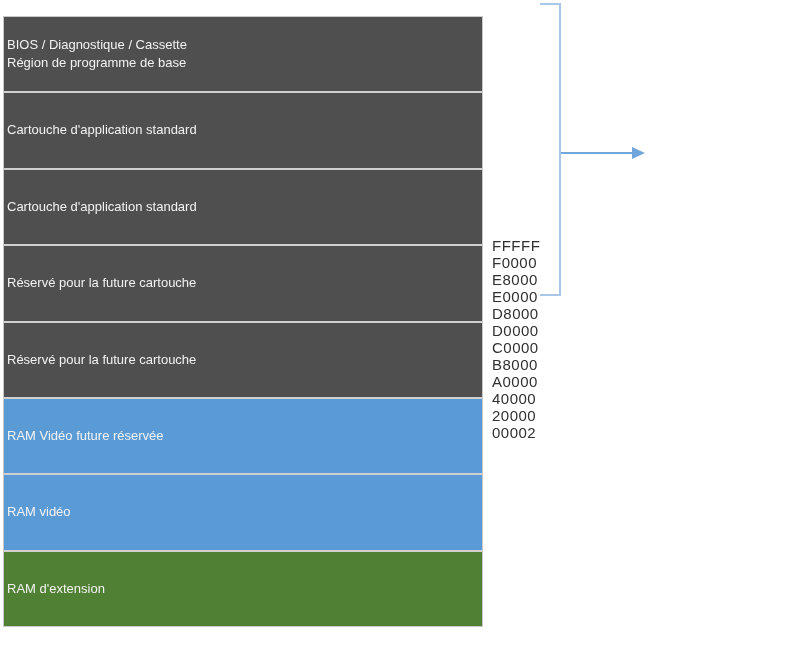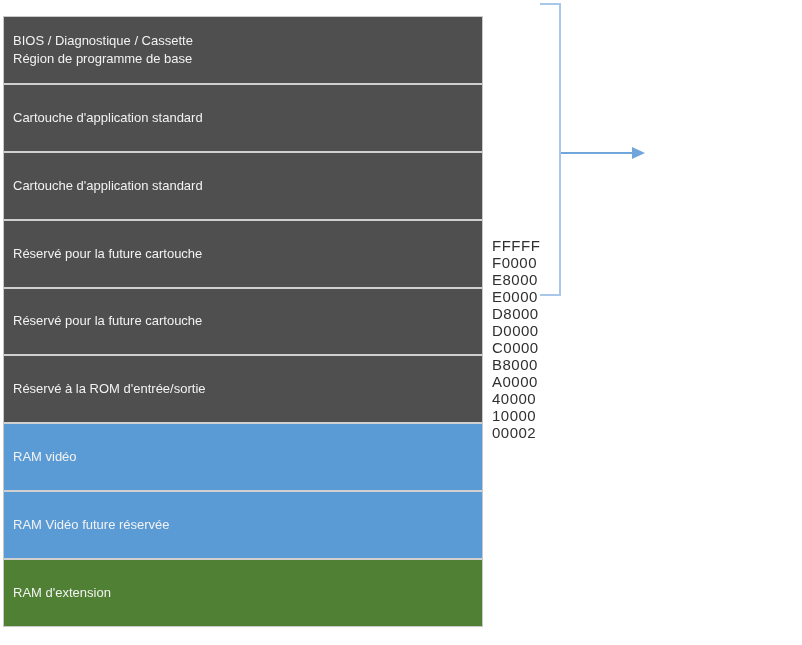--- a/index.html
+++ b/index.html
@@ -26,21 +26,21 @@
     display: flex;
     flex-direction: column;
     border: 1px solid #c9c9c9;
     box-sizing: border-box;
   }
   .block {
     flex: 1 1 0;
     display: flex;
     align-items: center;
     box-sizing: border-box;
-    padding-left: 9px;
+    padding-left: 3px;
     padding-right: 8px;
   }
   .block + .block {
     border-top: 2px solid var(--divider, #d0d0d0);
   }
   .cat-rom  { background: var(--rom,  #4f4f4f); }
   .cat-vram { background: var(--vram, #5b9bd5); }
   .cat-ram  { background: var(--ram,  #4f8033); }
   .block-label {
     color: var(--blockText, #f2f2f2);
@@ -140,32 +140,29 @@
       </div>
 
       <div class="block cat-rom">
         <span class="block-label">Réservé pour la future cartouche</span>
       </div>
 
       <div class="block cat-rom">
         <span class="block-label">Réservé pour la future cartouche</span>
       </div>
 
-      <div class="block cat-rom">
-        <span class="block-label">Réservé à la ROM d'entrée/sortie</span>
+
+      <div class="block cat-vram">
+        <span class="block-label">RAM Vidéo future réservée</span>
       </div>
 
       <div class="block cat-vram">
         <span class="block-label">RAM vidéo</span>
       </div>
 
-      <div class="block cat-vram">
-        <span class="block-label">RAM Vidéo future réservée</span>
-      </div>
-
 
       <div class="block cat-ram">
         <span class="block-label">RAM d'extension</span>
       </div>
 
     </div>
 
   <div class="addresses">
 
       <div class="address">FFFFF</div>
@@ -181,21 +178,21 @@
       <div class="address">D0000</div>
 
       <div class="address">C0000</div>
 
       <div class="address">B8000</div>
 
       <div class="address">A0000</div>
 
       <div class="address">40000</div>
 
-      <div class="address">10000</div>
+      <div class="address">20000</div>
 
       <div class="address">00002</div>
     </div>
 
   <div class="bracket-top"></div>
   <div class="bracket-vert"></div>
   <div class="bracket-bottom"></div>
 
   <div class="arrow-line"></div>
   <div class="arrow-head"></div>

